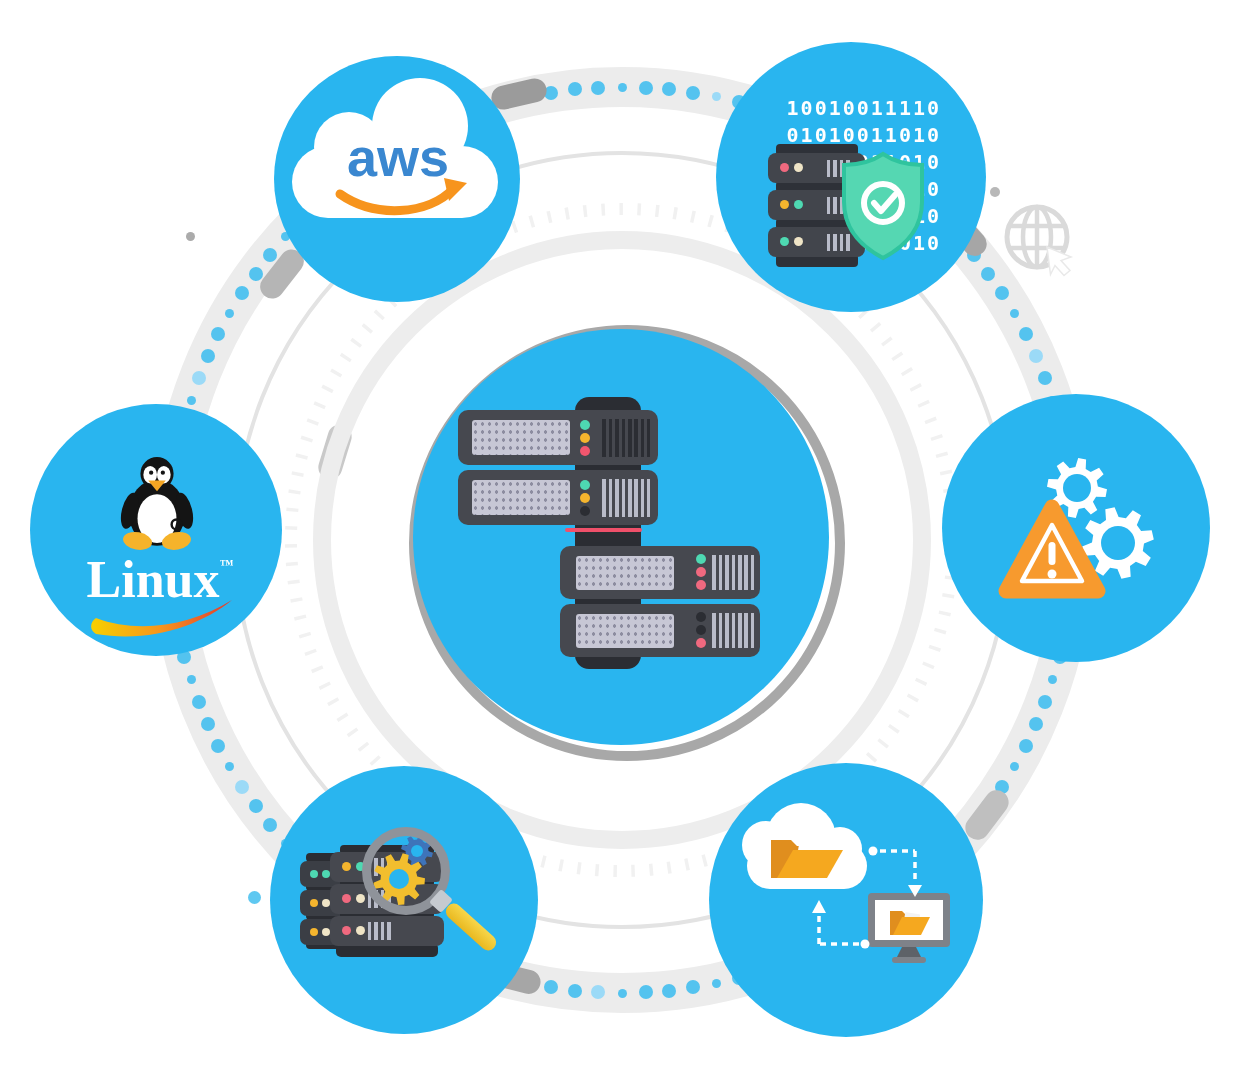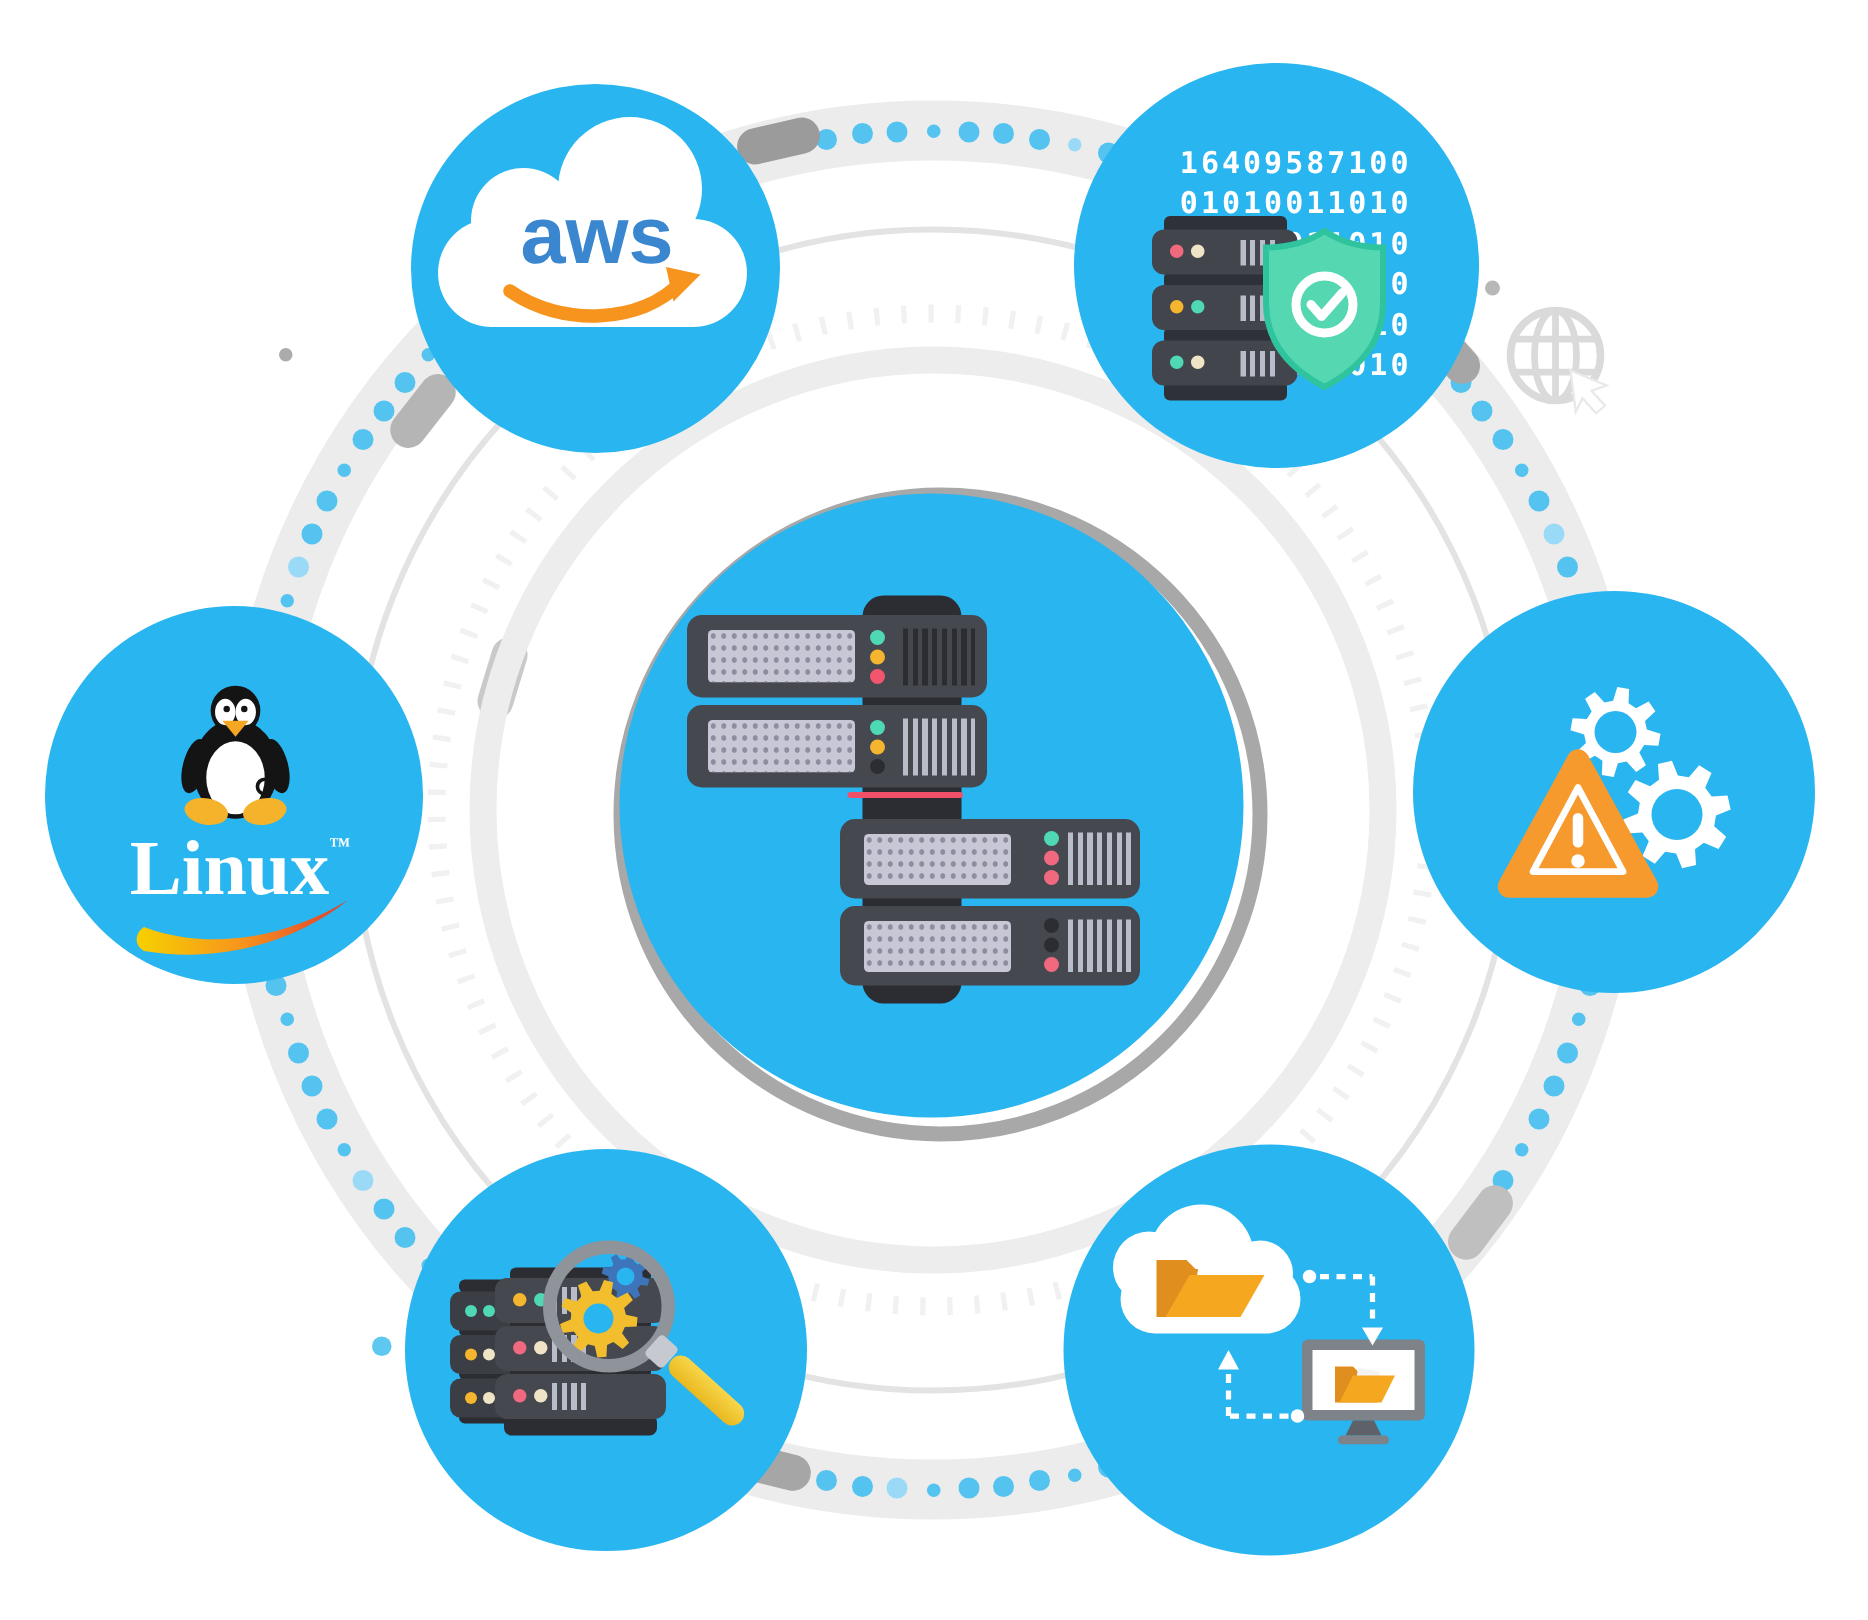--- a/index.html
+++ b/index.html
@@ -242,21 +242,21 @@
     <div class="aws-text" style="left:323px;top:126px;">aws</div>
     <svg class="abs" style="left:330px;top:176px;" width="142" height="48" viewBox="0 0 142 48">
       <path d="M10,18 C 44,42 98,40 124,12" fill="none" stroke="#F7941D" stroke-width="9" stroke-linecap="round"></path>
       <path d="M114,2 L137,7 L119,25 Z" fill="#F7941D"></path>
     </svg>
   </div>
 
   <div class="node" style="left:716px;top:42px;width:270px;height:270px;"></div>
   <div class="abs" style="left:0;top:0;">
     <div class="binary" style="left:780px;top:95px;">
-      <div>16409587100</div>
+      <div>10010011110</div>
       <div>01010011010</div>
       <div>01001011010</div>
       <div>10010011010</div>
       <div>01010011010</div>
       <div>10011010010</div>
     </div>
 
     <div class="cap2" style="left:776px;top:144px;width:82px;height:12px;"></div>
     <div class="cap2" style="left:776px;top:181px;width:82px;height:12px;"></div>
     <div class="cap2" style="left:776px;top:218px;width:82px;height:12px;"></div>

